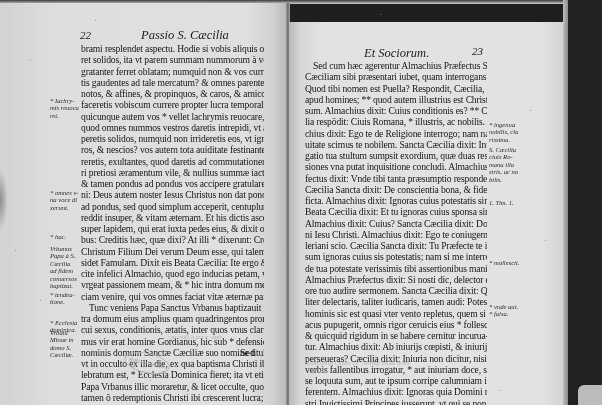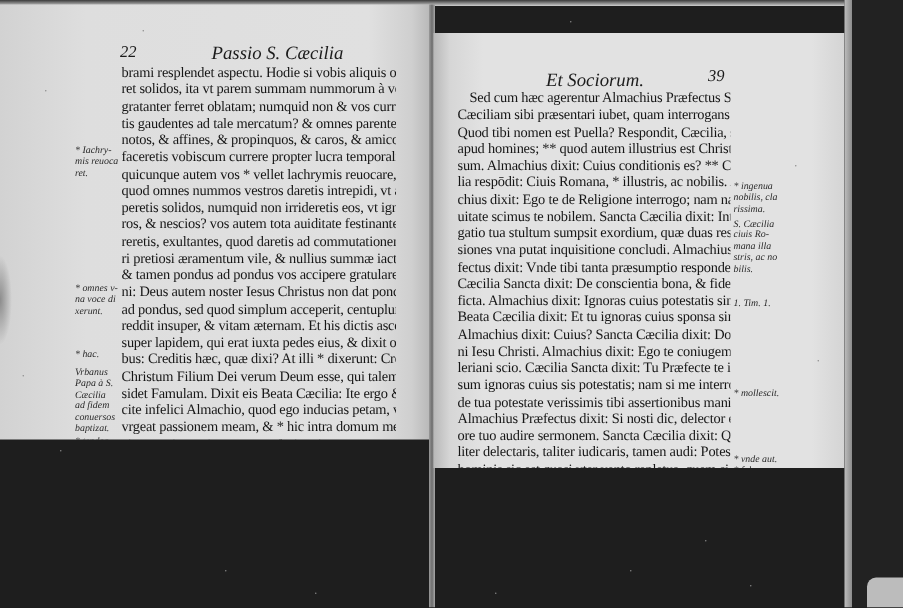--- a/index.html
+++ b/index.html
@@ -6,21 +6,21 @@
     html, body { width: 602px; height: 405px; overflow: hidden; background: #1e1e1e; }
     .spread {
       position: relative; width: 602px; height: 405px;
       background: #1e1e1e;
     }
     .top-edge {
       position: absolute; left: 0; top: 0; width: 602px; height: 4px;
       background: linear-gradient(#3a3a3a, #cfcfcf);
     }
     .page {
-      position: absolute; top: 3px; height: 290px;
+      position: absolute; top: 3px; height: 402px;
       background: #dcdcdc;
       font-family: "Liberation Serif", "DejaVu Serif", serif;
       color: #1a1a1a;
       overflow: hidden;
     }
     .page-left {
       left: 0; width: 289px;
       background: linear-gradient(90deg, #d2d2d2 0%, #dedede 20%, #e0e0e0 85%, #cfcfcf 95%, #b4b4b4 100%);
     }
     .page-right {
@@ -177,21 +177,21 @@
 
     <div class="bleed-through" style="left:168px; top:330px;">·ɔu·ɔıʇıʇ ʇıɹɐɹ ɐ ·ɔnb</div>
     <div class="bleed-through" style="left:90px; top:345px;text-align:center;">·ɐıʇɐɯ</div>
   </div>
 
   <div class="left-shadow"></div>
   <div class="gutter-line"></div>
 
   <div class="page page-right">
     <div class="running-head" style="left:75px; top:24px;">Et Sociorum.</div>
-    <div class="folio" style="left:183px; top:23px;">39</div>
+    <div class="folio" style="left:183px; top:23px;">23</div>
 
     <div class="body-text" id="right-body" style="left:16px; top:38px; width:182px;">
         <span class="line" style="padding-left: 8px;">Sed cum hæc agerentur Almachius Præfectus Sanctā</span>
         <span class="line">Cæciliam sibi præsentari iubet, quam interrogans ait:</span>
         <span class="line">Quod tibi nomen est Puella? Respondit, Cæcilia, sed</span>
         <span class="line">apud homines; ** quod autem illustrius est Christiana</span>
         <span class="line">sum. Almachius dixit: Cuius conditionis es? ** Cæci-</span>
         <span class="line">lia respōdit: Ciuis Romana, * illustris, ac nobilis. Alma-</span>
         <span class="line">chius dixit: Ego te de Religione interrogo; nam nati-</span>
         <span class="line">uitate scimus te nobilem. Sancta Cæcilia dixit: Interro-</span>

